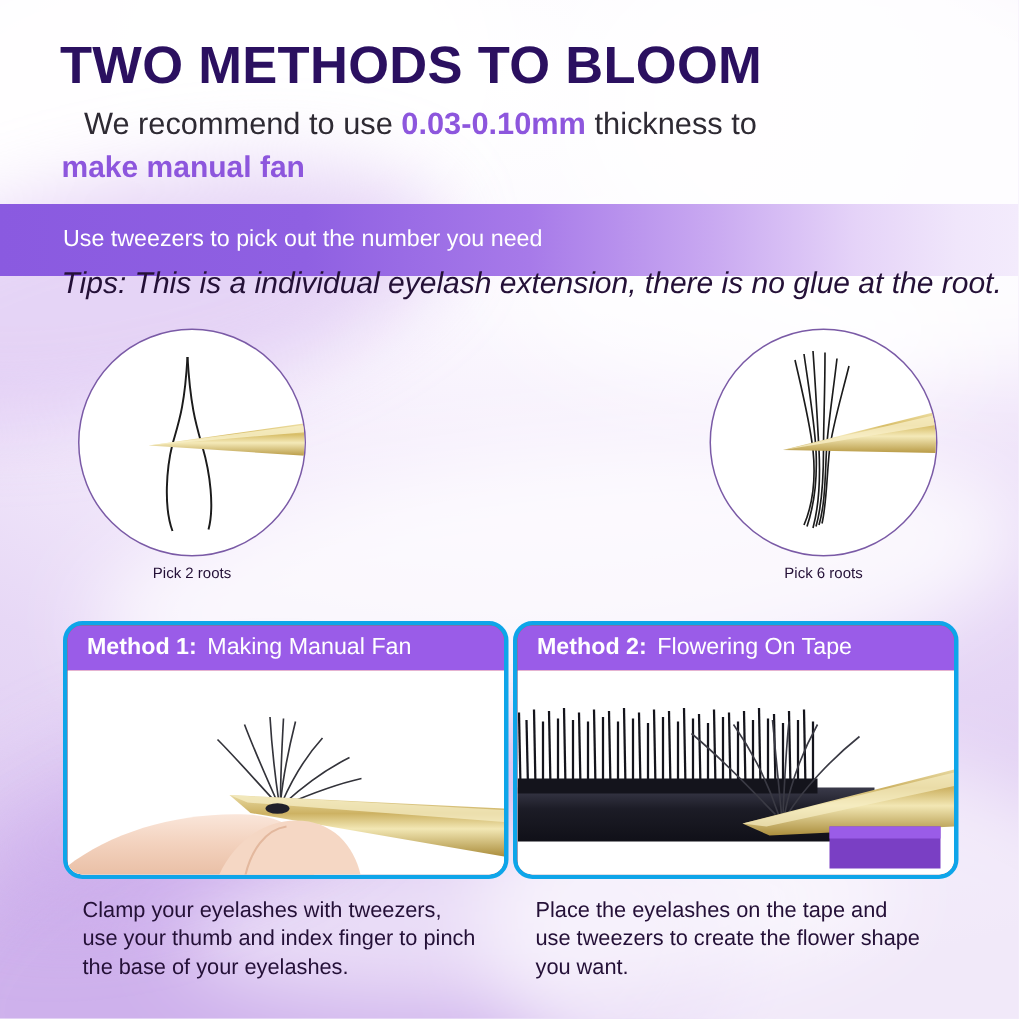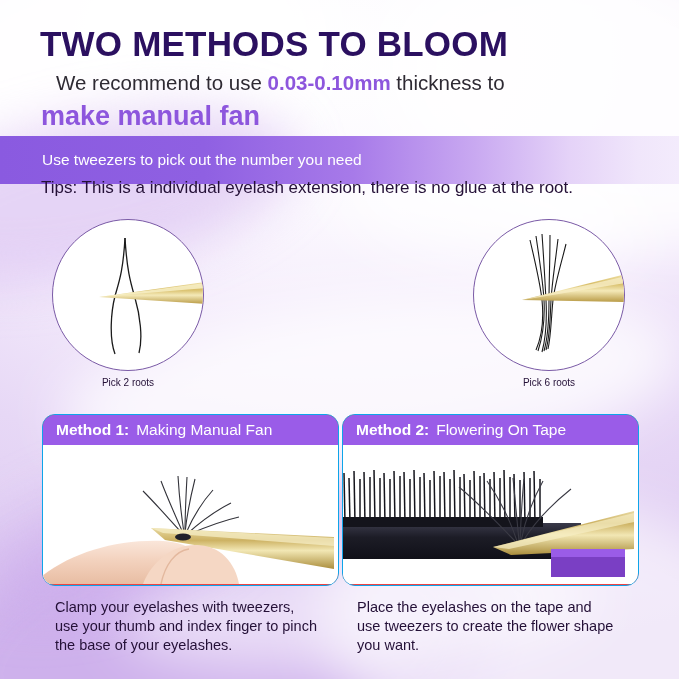--- a/index.html
+++ b/index.html
@@ -38,56 +38,56 @@
     font-size:35px; font-weight:bold; letter-spacing:.2px;
     color:#2b1060; white-space:nowrap;
   }
   .sub1{
     position:absolute; left:41px; top:71px;
     font-size:20.5px; color:#2e2a33; white-space:nowrap;margin-left:15px;
   }
   .sub1 .hl{ color:#8d56dd; font-weight:bold; }
   .sub2{
     position:absolute; left:41px; top:101px;
-    font-size:27px; font-weight:bold; color:#8d56dd; white-space:nowrap;
+    font-size:20px; font-weight:bold; color:#8d56dd; white-space:nowrap;
   }
 
   
   .banner{
     position:absolute; left:0; top:136px; width:679px; height:48px;
     background:linear-gradient(90deg,#8a5ae0 0%, #8f60e2 30%, #a77ae9 52%, #c9a9f1 70%, #e5d3f8 84%, #f0e6fb 94%, #f3ebfc 100%);
   }
   .banner span{
     position:absolute; left:42px; top:50%; transform:translateY(-50%);
     font-size:15.5px; color:#ffffff; white-space:nowrap;
   }
 
   .tips{
     position:absolute; left:41px; top:178px;
-    font-size:17px; color:#241037; white-space:nowrap;
+    font-size:20px; font-style:italic; color:#241037; white-space:nowrap;
   }
 
   
   .circles{ position:absolute; left:0; top:219px; width:679px; height:160px; }
   .circ-wrap{ position:absolute; top:0; width:152px; height:152px; }
   .c1{ left:52px; } .c2{ left:260px; } .c3{ left:473px; }
   .circle{
     position:absolute; inset:0; border-radius:50%;
     background:#ffffff; border:1.3px solid #7a5aa6;
     overflow:hidden;
   }
   .clabel{
     position:absolute; top:158px; width:100%; text-align:center;
     font-size:10px; color:#241037; white-space:nowrap;
   }
 
   
   .card{
     position:absolute; top:414px; width:297px; height:172px;
-    border:1px solid #0ea5e9; border-radius:13px;
+    border:3px solid #0ea5e9; border-radius:13px;
     background:#ef4444; overflow:hidden;
   }
   .card.m1{ left:42px; } .card.m2{ left:342px; }
   .card-head{
     height:30px; background:#9a5ce8;
     display:flex; align-items:center; padding-left:13px;
     color:#ffffff; font-size:15.5px; white-space:nowrap;
   }
   .card-head b{ font-weight:bold; margin-right:7px; }
   .card-body{ position:relative; height:139px; background:#ffffff; overflow:hidden; }

